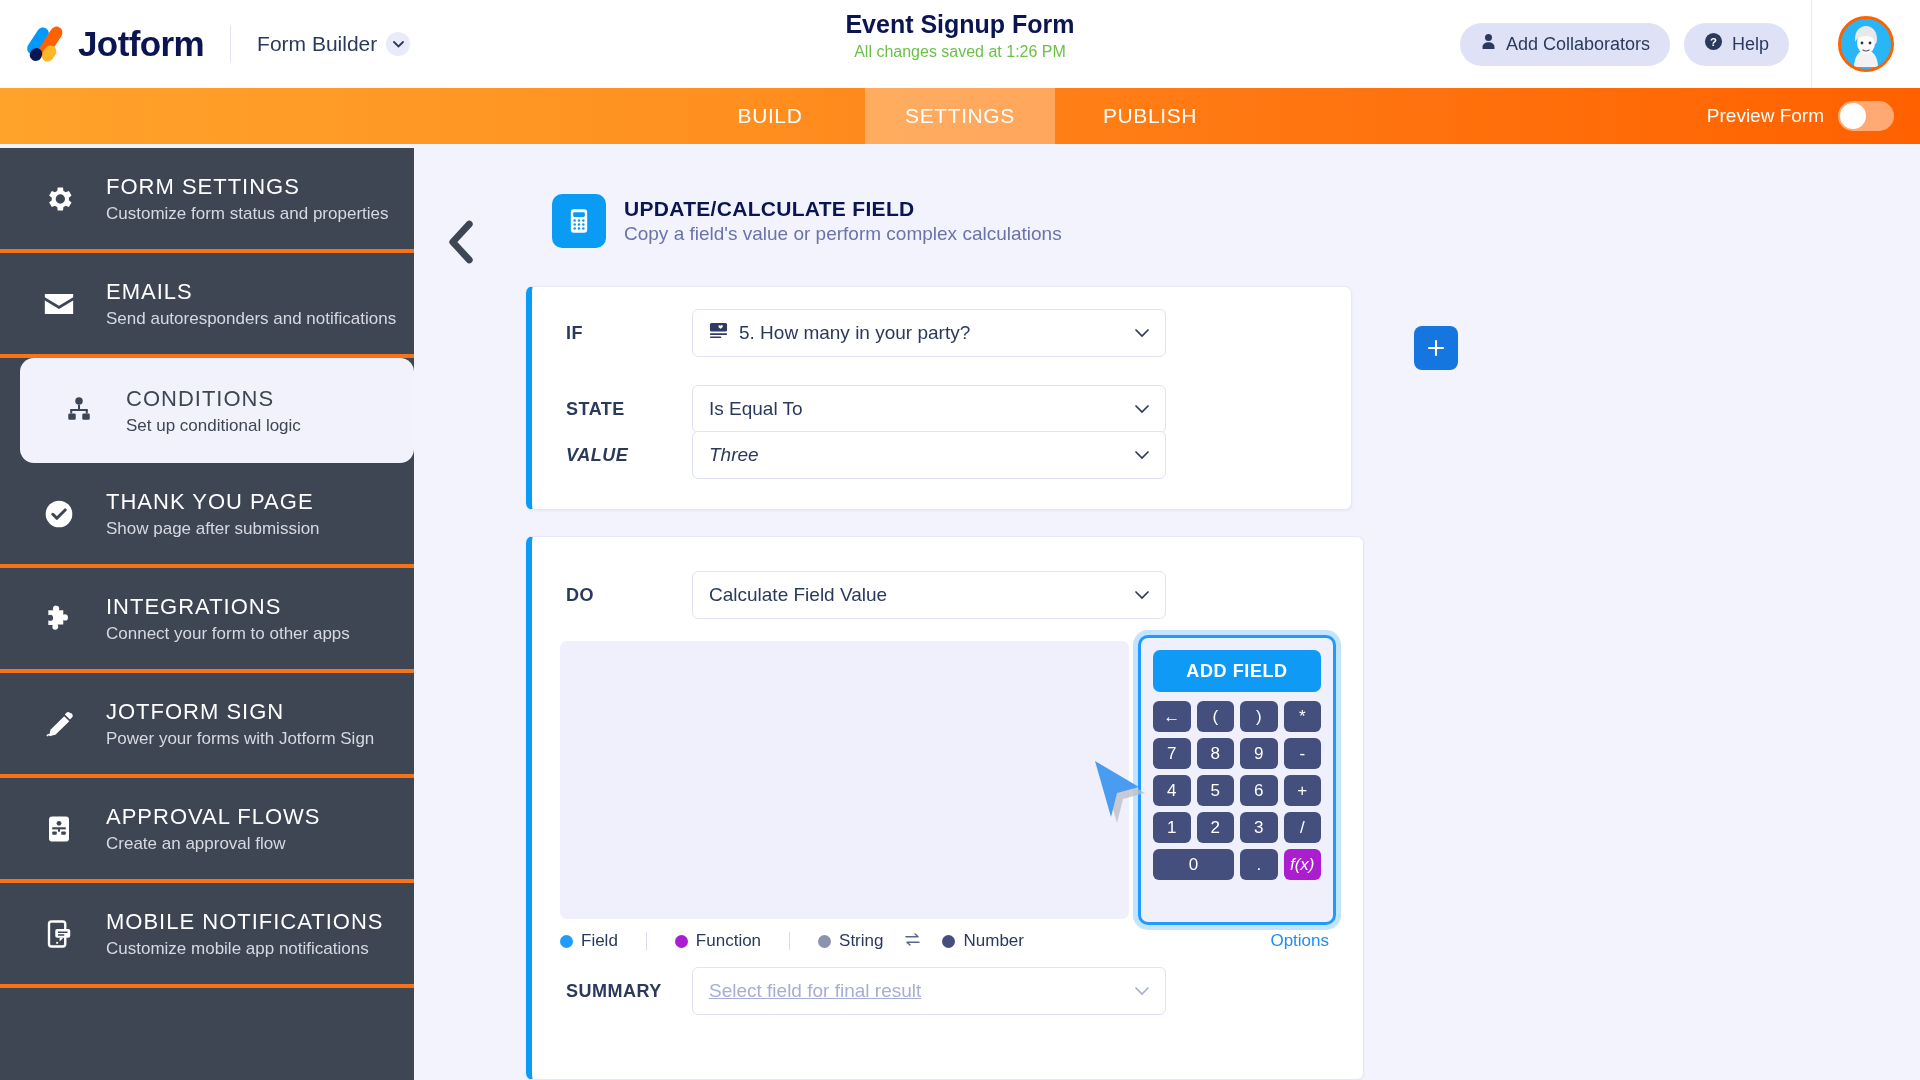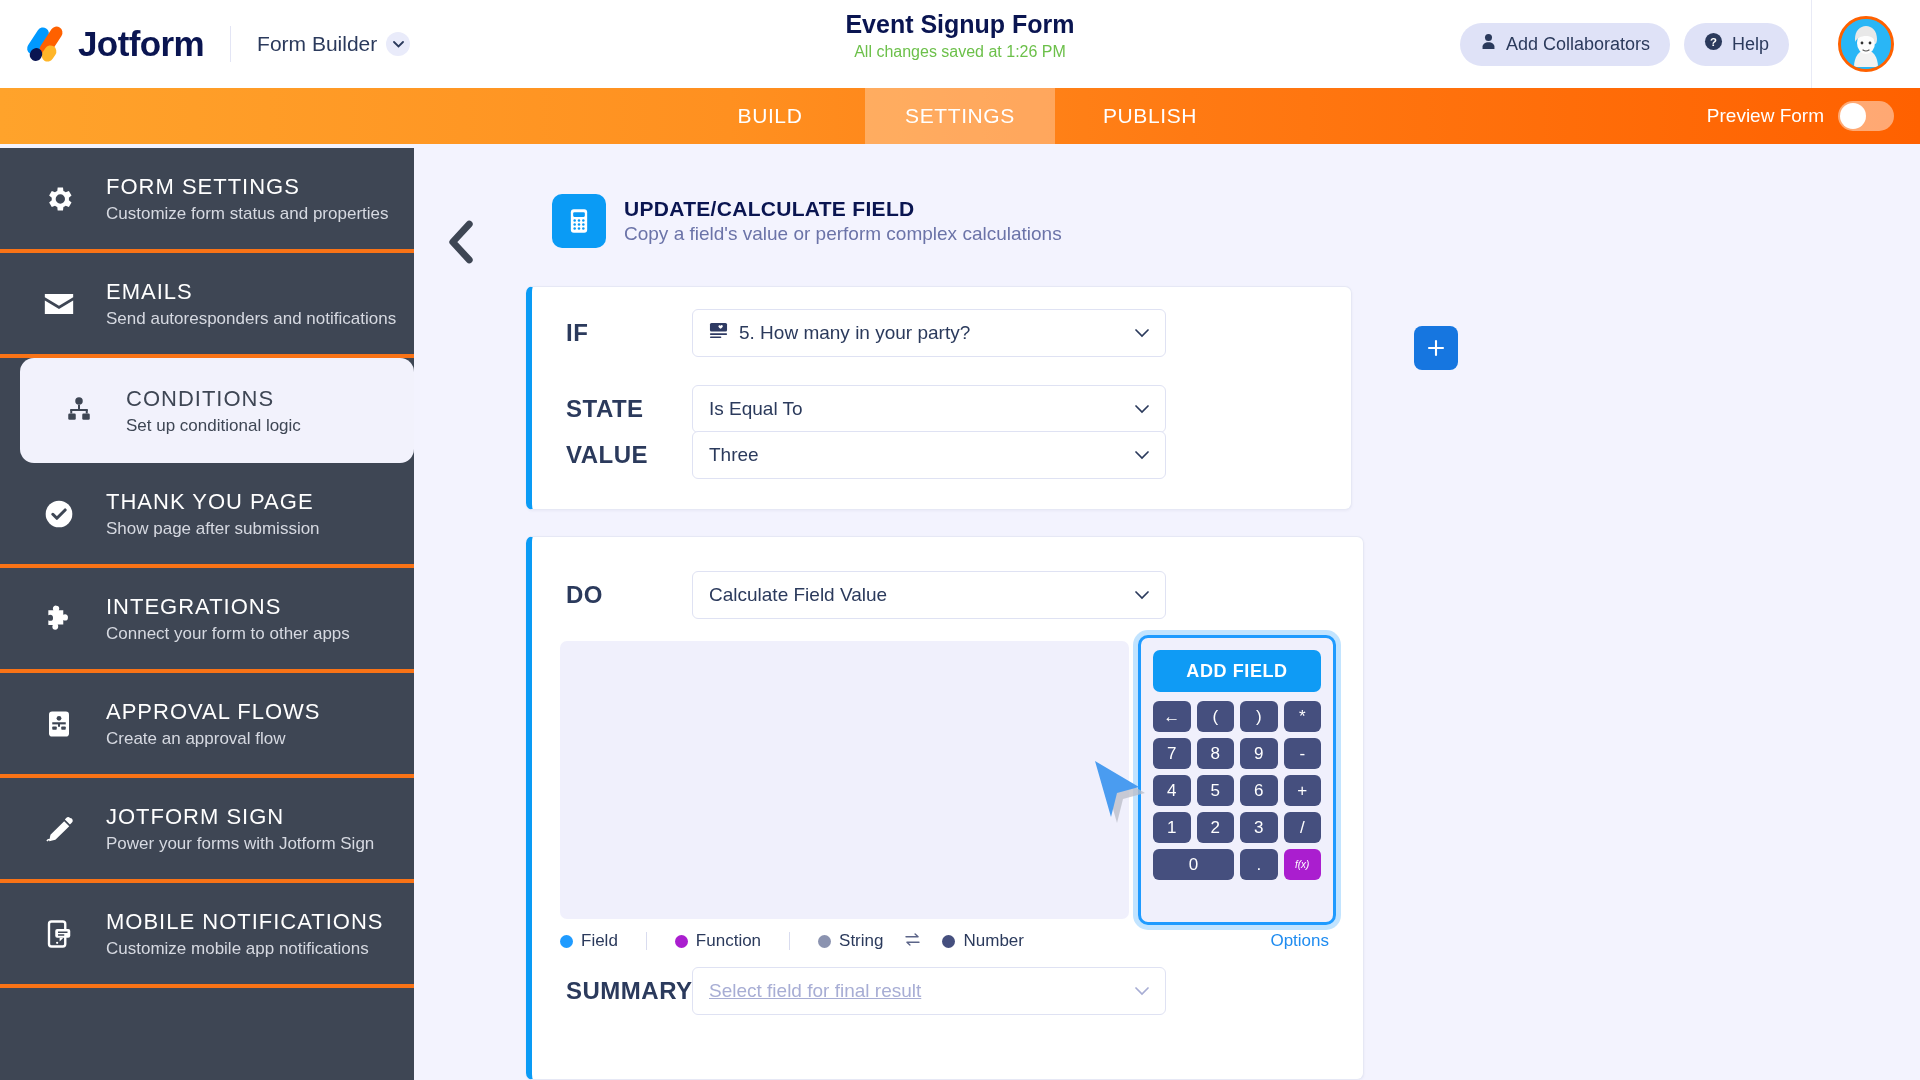--- a/index.html
+++ b/index.html
@@ -155,35 +155,35 @@
     border: 1px solid #e6e8f5;
     border-left: 6px solid #0a9bf5;
     box-shadow: 0 1px 3px rgba(30,40,90,0.05);
   }
   #card-if   { left: 112px; top: 138px; width: 826px; height: 224px; }
   #card-do   { left: 112px; top: 388px; width: 838px; height: 544px; }
 
   .row { display: flex; align-items: center; }
   .row-label {
     width: 160px; padding-left: 34px;
-    font-size: 24px; font-weight: bold; color: #2b3a5c;
+    font-size: 18px; font-weight: bold; color: #2b3a5c;
     letter-spacing: 0.5px; flex: none;
   }
   .select {
     height: 48px; border: 1px solid #dfe2f3; border-radius: 6px;
     background: #ffffff; display: flex; align-items: center;
     padding: 0 16px; font-size: 19px; color: #2b3a5c;
     cursor: pointer; position: relative; gap: 11px;
   }
   .select .caret { margin-left: auto; display:flex; }
   .select.placeholder { color: #a7add4; text-decoration: underline; }
 
   #if-row    { position: absolute; left: 0; top: 22px;  width: 100%; }
   #state-row { position: absolute; left: 0; top: 98px;  width: 100%; }
-  #value-row { position: absolute; left: 0; top: 144px; width: 100%; }
+  #value-row { position: absolute; left: 0; top: 144px; width: 100%; font-style: italic; }
   #if-row .select    { width: 474px; }
   #state-row .select { width: 474px; }
   #value-row .select { width: 474px; }
 
   .add-cond-btn {
     position: absolute; left: 1000px; top: 178px;
     width: 44px; height: 44px; border-radius: 8px;
     background: #1676e0; border: none; cursor: pointer;
     display: flex; align-items: center; justify-content: center;
   }
@@ -216,21 +216,21 @@
   }
   .keys { display: grid; grid-template-columns: repeat(4, 1fr); gap: 6px; }
   .key {
     height: 31px; border-radius: 6px;
     background: #454f7e; color: #ffffff;
     border: none; cursor: pointer;
     font-size: 17px; display:flex; align-items:center; justify-content:center;
     font-family: "Liberation Sans", sans-serif;
   }
   .key.wide { grid-column: span 2; }
-  .key.fx { background: #aa1ecf; font-style: italic; font-size: 10px; }
+  .key.fx { background: #aa1ecf; font-style: italic; font-size: 17px; }
 
   .legend {
     position: absolute; left: 28px; top: 394px;
     display: flex; align-items: center; gap: 12px;
     font-size: 17px; color: #2b3a5c;
   }
   .legend .item { display: flex; align-items: center; gap: 8px; }
   .dot { width: 13px; height: 13px; border-radius: 50%; flex: none; }
   .legend .sep { width:1px; height:18px; background:#d9dcef; margin: 0 16px; }
   .legend .swap { margin: 0 9px; color:#5b6488; font-size: 17px; }
@@ -389,45 +389,45 @@
         </svg>
     </span>
     <span class="txt">
       <span class="nav-title">INTEGRATIONS</span>
       <span class="nav-sub">Connect your form to other apps</span>
     </span>
   </div>
 
   <div class="nav-item">
     <span class="ico">
+      <svg width="32" height="32" viewBox="0 0 24 24">
+          <path d="M20.3 3.8a2 2 0 00-2.9 0l-1 1 3.8 3.8 1-1a2 2 0 00-.9-3.8zM15.9 6.1L5.6 16.4l-1 4.7 4.7-1L19.7 9.9 15.9 6.1z"></path>
+          <path d="M3 21c1-1.6 2.4-1.4 2.4-.3" stroke="#fff" stroke-width="1.2" fill="none"></path>
+        </svg>
+    </span>
+    <span class="txt">
+      <span class="nav-title">JOTFORM SIGN</span>
+      <span class="nav-sub">Power your forms with Jotform Sign</span>
+    </span>
+  </div>
+
+  <div class="nav-item">
+    <span class="ico">
       <svg width="30" height="30" viewBox="0 0 24 24">
           <rect x="4" y="2" width="16" height="20" rx="2.5"></rect>
           <circle cx="12" cy="7.4" r="1.9" fill="#3e4654"></circle>
           <rect x="6.6" y="10.6" width="10.8" height="1.7" fill="#3e4654"></rect>
           <rect x="11.2" y="12" width="1.6" height="2.2" fill="#3e4654"></rect>
           <rect x="6.6" y="14" width="3.6" height="2.6" rx="0.6" fill="#3e4654"></rect>
           <rect x="13.8" y="14" width="3.6" height="2.6" rx="0.6" fill="#3e4654"></rect>
         </svg>
     </span>
     <span class="txt">
       <span class="nav-title">APPROVAL FLOWS</span>
       <span class="nav-sub">Create an approval flow</span>
-    </span>
-  </div>
-
-  <div class="nav-item">
-    <span class="ico">
-      <svg width="32" height="32" viewBox="0 0 24 24">
-          <path d="M20.3 3.8a2 2 0 00-2.9 0l-1 1 3.8 3.8 1-1a2 2 0 00-.9-3.8zM15.9 6.1L5.6 16.4l-1 4.7 4.7-1L19.7 9.9 15.9 6.1z"></path>
-          <path d="M3 21c1-1.6 2.4-1.4 2.4-.3" stroke="#fff" stroke-width="1.2" fill="none"></path>
-        </svg>
-    </span>
-    <span class="txt">
-      <span class="nav-title">JOTFORM SIGN</span>
-      <span class="nav-sub">Power your forms with Jotform Sign</span>
     </span>
   </div>
 
   <div class="nav-item">
     <span class="ico">
       <svg width="30" height="30" viewBox="0 0 24 24">
           <rect x="4" y="2" width="13" height="20" rx="2" fill="none" stroke="#ffffff" stroke-width="1.9"></rect>
           <circle cx="10.5" cy="19" r="0.9"></circle>
           <rect x="9" y="8" width="12" height="7" rx="1.6"></rect>
           <path d="M12.5 15l0 3 3-3z"></path>

